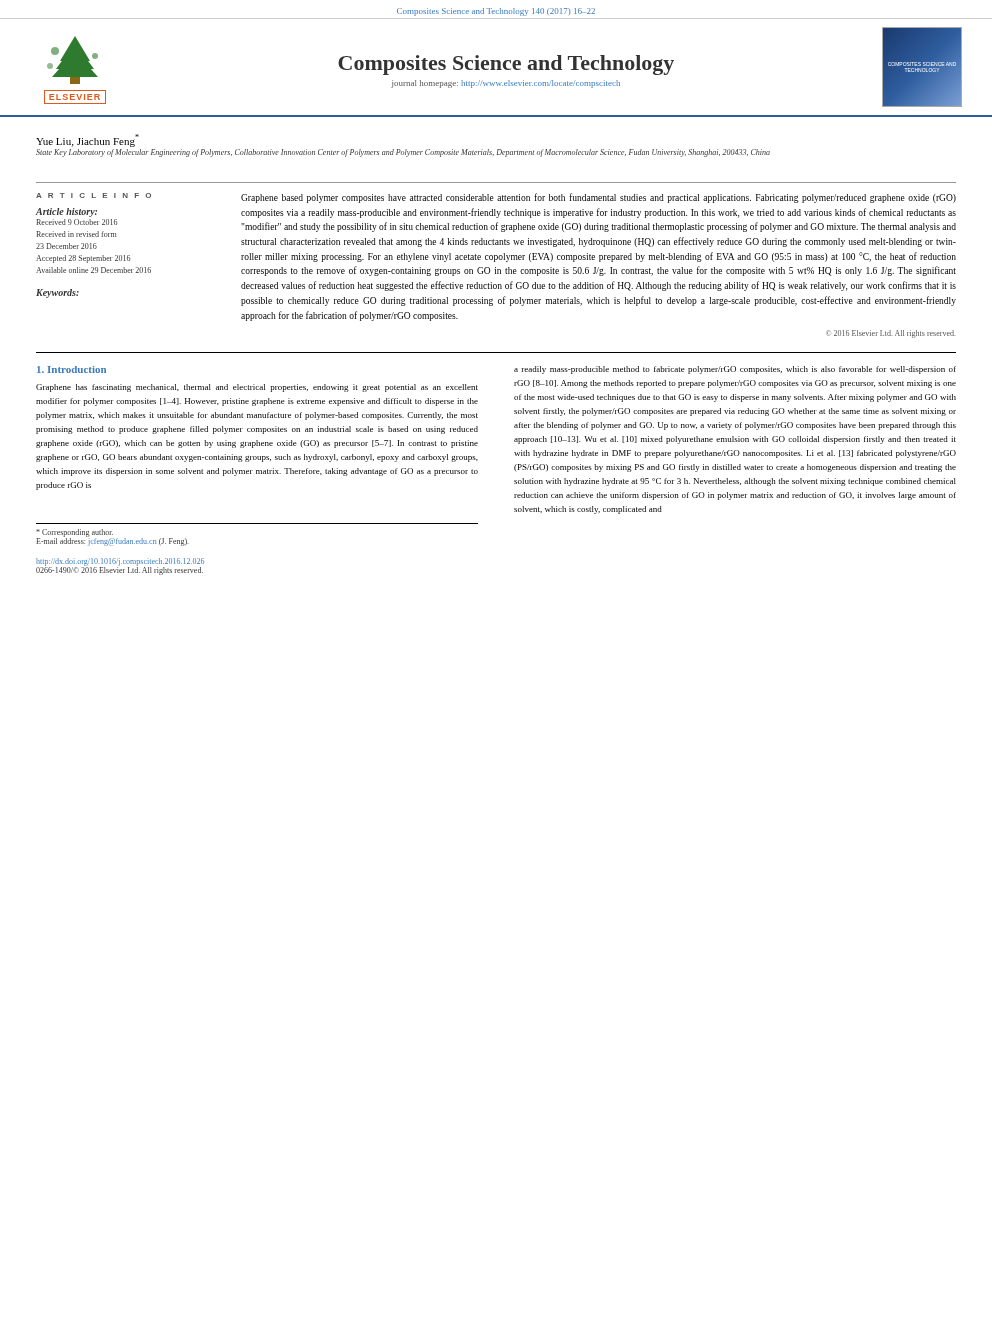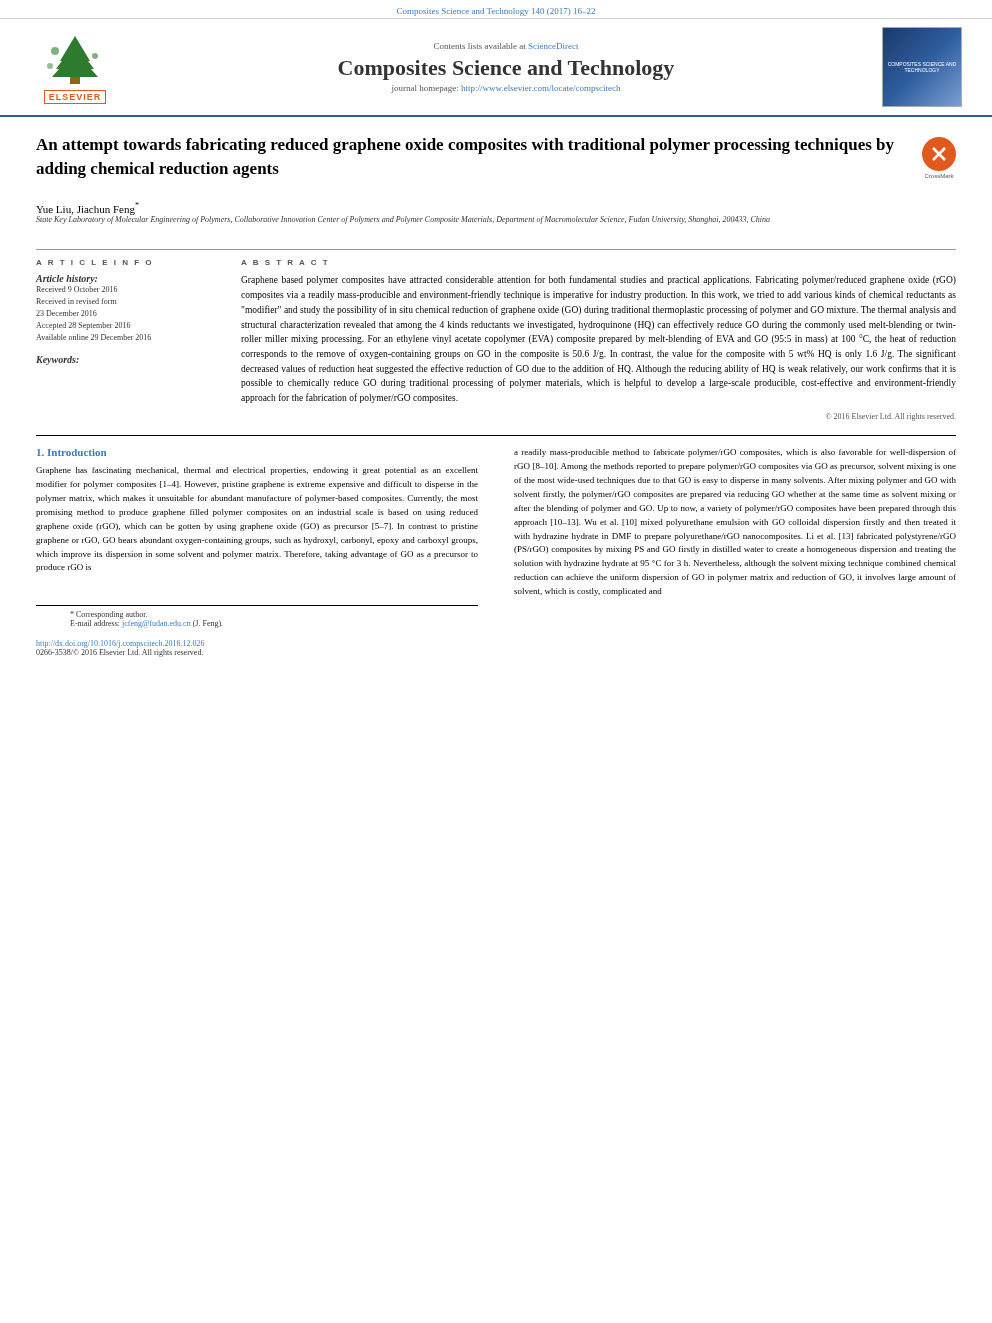--- a/index.html
+++ b/index.html
@@ -215,21 +215,20 @@
     }
     
     .footnote-area {
       margin-top: 30px;
       border-top: 1px solid #000;
       padding-top: 4px;
     }
     .footnote-text {
       font-size: 8px;
       color: #333;
-      margin-left: 34px;
     }
     .doi-text {
       font-size: 8px;
       color: #3a7bbf;
     }
     .issn-text {
       font-size: 8px;
       color: #333;
     }
     .title-and-cross {
@@ -258,51 +257,35 @@
         <polygon points="35,12 16,38 54,38" fill="#2e7a2e"></polygon>
         <polygon points="35,20 12,46 58,46" fill="#2e7a2e"></polygon>
 
         <circle cx="15" cy="20" r="4" fill="#2e7a2e" opacity="0.6"></circle>
         <circle cx="55" cy="25" r="3" fill="#2e7a2e" opacity="0.6"></circle>
         <circle cx="10" cy="35" r="3" fill="#2e7a2e" opacity="0.5"></circle>
       </svg>
       <span class="elsevier-logo">ELSEVIER</span>
     </div>
     <div class="journal-header-center">
-      <div class="sciencedirect-link">
-        <span>Contents lists available at</span>
-        <a href="#">ScienceDirect</a>
-      </div>
       <div class="journal-title-main">Composites Science and Technology</div>
       <div class="journal-homepage">
         <span>journal homepage:</span>
         <a href="#">http://www.elsevier.com/locate/compscitech</a>
       </div>
     </div>
     <div class="journal-header-right">
       <div class="journal-cover-img">
         <span style="font-size:5px; padding:4px; line-height:1.3;">COMPOSITES SCIENCE AND TECHNOLOGY</span>
       </div>
     </div>
   </div>
 
   <div class="article-content">
 
-    <div class="title-and-cross">
-      <div class="article-title" style="flex:1; margin-right:16px;">An attempt towards fabricating reduced graphene oxide composites with traditional polymer processing techniques by adding chemical reduction agents</div>
-      <div style="flex-shrink:0; display:flex; flex-direction:column; align-items:center; margin-top:4px;">
-        <div style="width:34px; height:34px; background:#e05a1d; border-radius:50%; display:flex; align-items:center; justify-content:center;">
-          <svg width="22" height="22" viewBox="0 0 22 22">
-            <line x1="5" y1="5" x2="17" y2="17" stroke="white" stroke-width="2.5"></line>
-            <line x1="17" y1="5" x2="5" y2="17" stroke="white" stroke-width="2.5"></line>
-          </svg>
-        </div>
-        <div style="font-size:6px; color:#555; font-family:Arial; margin-top:2px;">CrossMark</div>
-      </div>
-    </div>
 
     <div class="article-authors">
       <span>Yue Liu, Jiachun Feng</span><span class="author-sup">*</span>
     </div>
 
     <div class="article-affiliation">State Key Laboratory of Molecular Engineering of Polymers, Collaborative Innovation Center of Polymers and Polymer Composite Materials, Department of Macromolecular Science, Fudan University, Shanghai, 200433, China</div>
 
     <hr class="divider">
 
     <div class="two-col">
@@ -313,21 +296,20 @@
         <div class="info-text">Received 9 October 2016</div>
         <div class="info-text">Received in revised form</div>
         <div class="info-text">23 December 2016</div>
         <div class="info-text">Accepted 28 September 2016</div>
         <div class="info-text">Available online 29 December 2016</div>
 
         <div class="info-label" style="margin-top:10px;">Keywords:</div>
       </div>
 
       <div class="col-right">
-        <div class="section-label">A B S T R A C T</div>
         <div class="abstract-text">Graphene based polymer composites have attracted considerable attention for both fundamental studies and practical applications. Fabricating polymer/reduced graphene oxide (rGO) composites via a readily mass-producible and environment-friendly technique is imperative for industry production. In this work, we tried to add various kinds of chemical reductants as "modifier" and study the possibility of in situ chemical reduction of graphene oxide (GO) during traditional thermoplastic processing of polymer and GO mixture. The thermal analysis and structural characterization revealed that among the 4 kinds reductants we investigated, hydroquinone (HQ) can effectively reduce GO during the commonly used melt-blending or twin-roller miller mixing processing. For an ethylene vinyl acetate copolymer (EVA) composite prepared by melt-blending of EVA and GO (95:5 in mass) at 100 °C, the heat of reduction corresponds to the remove of oxygen-containing groups on GO in the composite is 50.6 J/g. In contrast, the value for the composite with 5 wt% HQ is only 1.6 J/g. The significant decreased values of reduction heat suggested the effective reduction of GO due to the addition of HQ. Although the reducing ability of HQ is weak relatively, our work confirms that it is possible to chemically reduce GO during traditional processing of polymer materials, which is helpful to develop a large-scale producible, cost-effective and environment-friendly approach for the fabrication of polymer/rGO composites.</div>
         <div class="copyright-line">© 2016 Elsevier Ltd. All rights reserved.</div>
       </div>
     </div>
 
     <hr class="section-divider">
 
     <div class="body-two-col">
 
       <div class="body-col">
@@ -347,21 +329,21 @@
           </div>
           <div class="footnote-text">
             <span>E-mail address:</span>
             <a href="#" style="color:#3a7bbf; text-decoration:none; font-size:8px;">jcfeng@fudan.edu.cn</a>
             <span>(J. Feng).</span>
           </div>
           <br>
           <div class="doi-text">
             <a href="#" style="color:#3a7bbf; text-decoration:none; font-size:8px;">http://dx.doi.org/10.1016/j.compscitech.2016.12.026</a>
           </div>
-          <div class="issn-text">0266-3538/© 2016 Elsevier Ltd. All rights reserved.</div>
+          <div class="issn-text">0266-1490/© 2016 Elsevier Ltd. All rights reserved.</div>
         </div>
       </div>
 
       <div class="body-col">
         <p class="body-text">
           a readily mass-producible method to fabricate polymer/rGO composites, which is also favorable for well-dispersion of rGO [8–10]. Among the methods reported to prepare polymer/rGO composites via GO as precursor, solvent mixing is one of the most wide-used techniques due to that GO is easy to disperse in many solvents. After mixing polymer and GO with solvent firstly, the polymer/rGO composites are prepared via reducing GO whether at the same time as solvent mixing or after the blending of polymer and GO. Up to now, a variety of polymer/rGO composites have been prepared through this approach [10–13]. Wu et al. [10] mixed polyurethane emulsion with GO colloidal dispersion firstly and then treated it with hydrazine hydrate in DMF to prepare polyurethane/rGO nanocomposites. Li et al. [13] fabricated polystyrene/rGO (PS/rGO) composites by mixing PS and GO firstly in distilled water to create a homogeneous dispersion and treating the solution with hydrazine hydrate at 95 °C for 3 h. Nevertheless, although the solvent mixing technique combined chemical reduction can achieve the uniform dispersion of GO in polymer matrix and reduction of GO, it involves large amount of solvent, which is costly, complicated and
         </p>
       </div>
     </div>
   </div>

